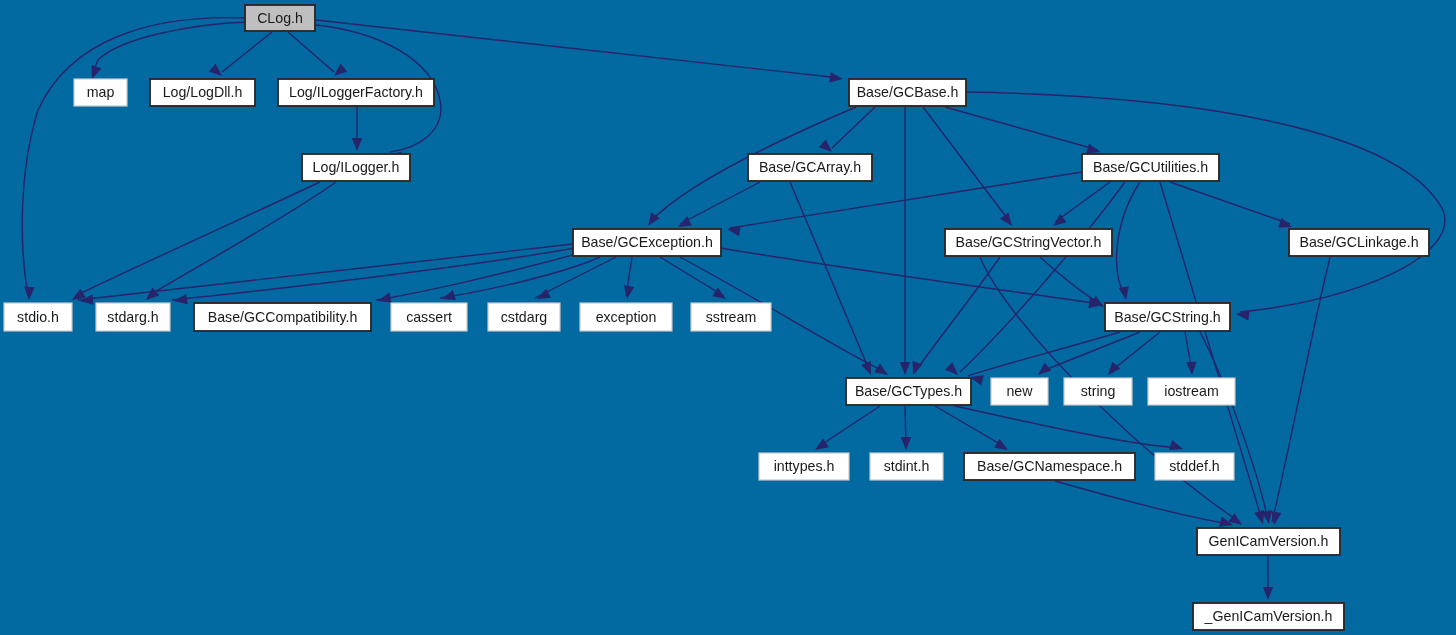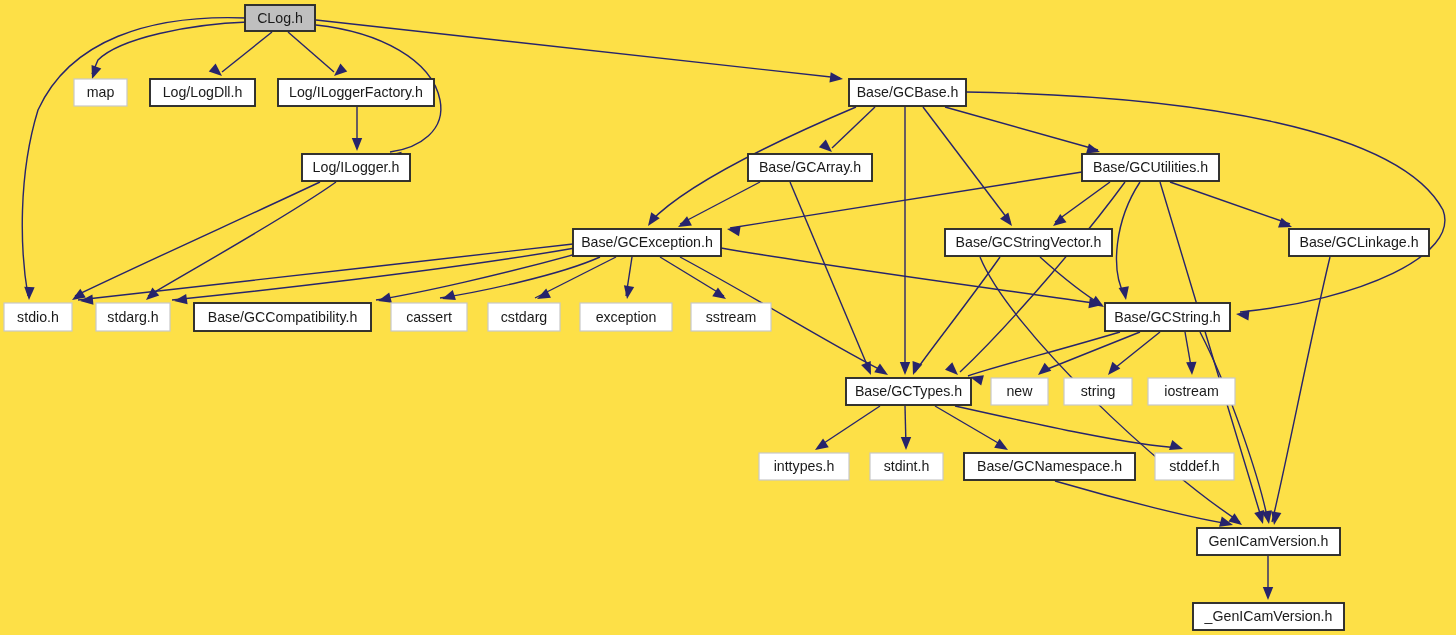--- a/index.html
+++ b/index.html
@@ -1,19 +1,19 @@
 <!DOCTYPE html>
 <html><head>
 <meta charset="utf-8">
 <style>
   html,body{margin:0;padding:0;background:#ffffff;}
   #graph-root{
     position:relative;
     width:1456px;height:635px;
-    background:#fde047;
+    background:#0369a1;
     font-family:"Liberation Sans", sans-serif;
     overflow:hidden;
   }
   svg#graph-svg{position:absolute;left:0;top:0;width:1456px;height:635px;}
   .edge-path{fill:none;stroke:#27246b;stroke-width:1.4px;}
   .edge-head{fill:#27246b;stroke:none;}
   .node-box{fill:#ffffff;}
   .node-box.plain{stroke:#c8c8c8;stroke-width:1.2px;}
   .node-box.bold{stroke:#2b2b2b;stroke-width:1.9px;}
   .node-box.root{fill:#bfbfbf;stroke:#2b2b2b;stroke-width:1.9px;}

